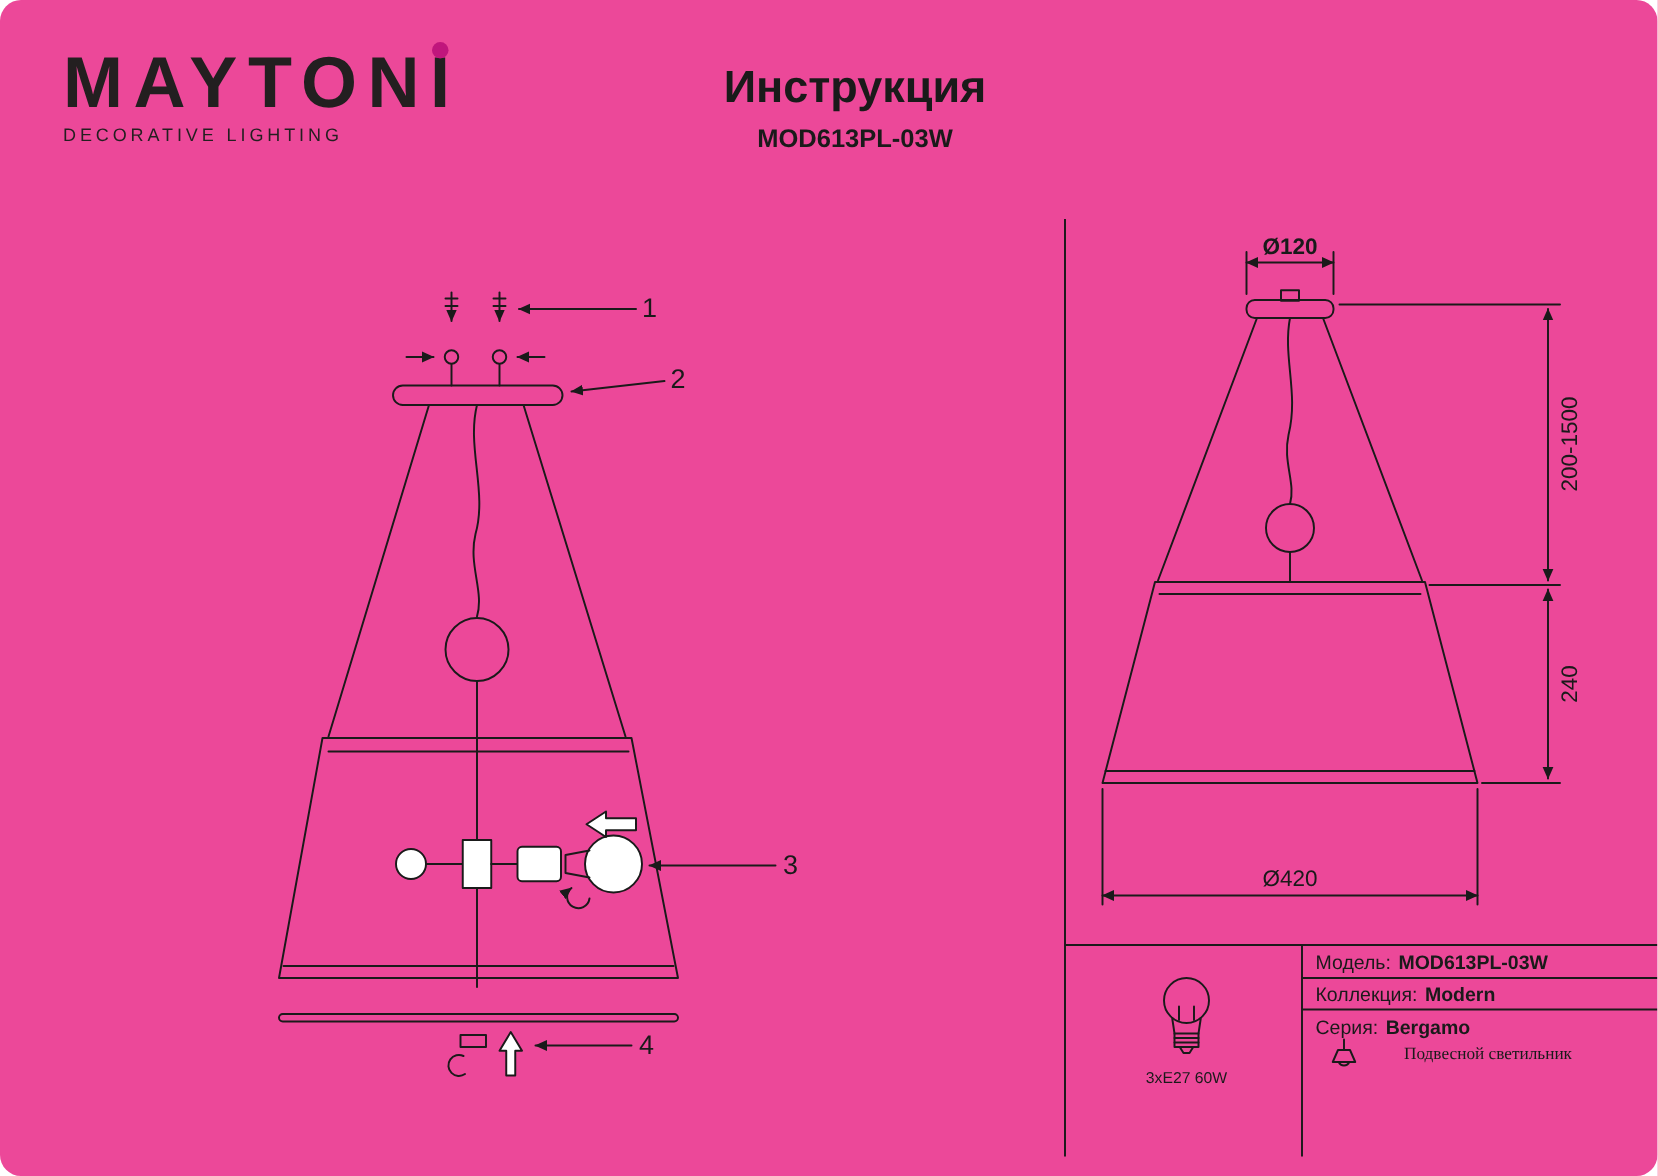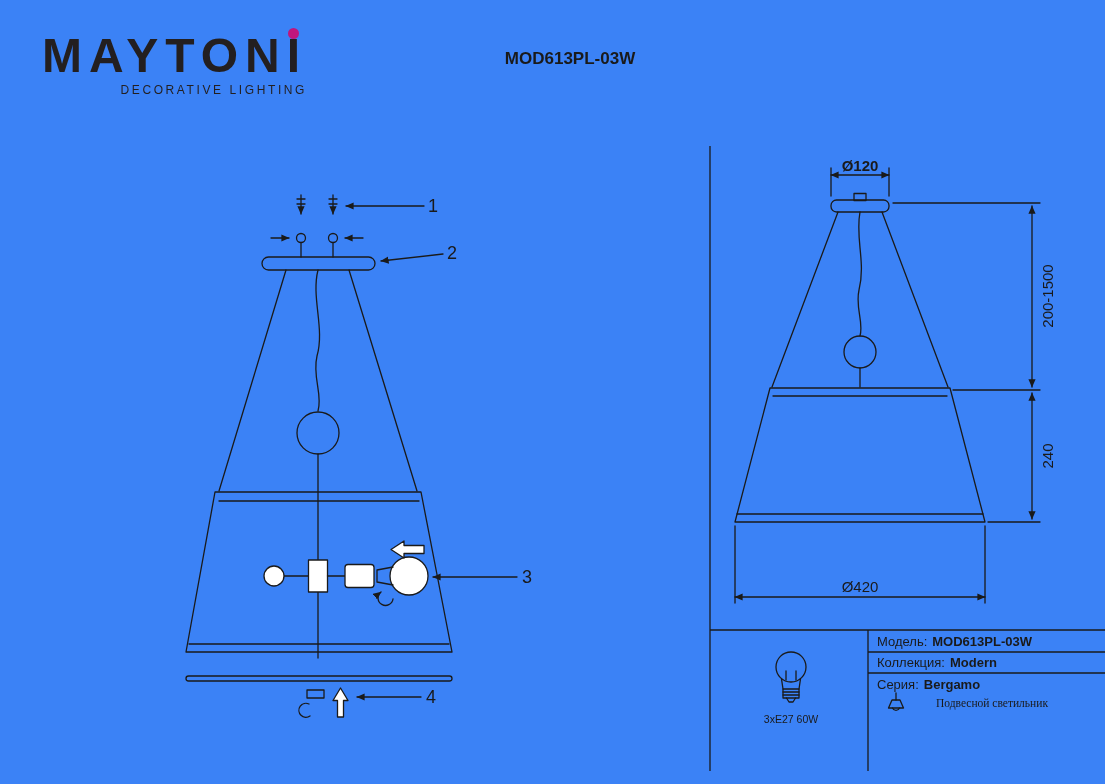--- a/index.html
+++ b/index.html
@@ -1,28 +1,29 @@
 <!DOCTYPE html>
 <html><head>
 <meta charset="utf-8">
 <style>
   html,body { margin:0; padding:0; background:#fff; }
   .page {
-    position:relative; width:1105px; height:784px; background:#3b82f6;
+    position:relative; width:1105px; height:784px; background:#ec4899;
     font-family:"Liberation Sans","DejaVu Sans",sans-serif; color:#1a1a1a;
     overflow:hidden;
+    border-radius:14px;
   }
   .art { position:absolute; left:0; top:0; }
 
   
   .logo-block { position:absolute; left:42px; top:32px; }
   .logo-wrap { position:relative; display:inline-block; }
   .logo-text { font-size:48px; font-weight:bold; letter-spacing:7px; color:#231f20; line-height:1; }
   .logo-dot { position:absolute; width:11px; height:11px; border-radius:50%; right:8px; top:-4px; }
-  .tagline { text-align:right; font-size:12px; letter-spacing:2.6px; margin-top:3px; color:#231f20; }
+  .tagline { font-size:12px; letter-spacing:2.6px; margin-top:3px; color:#231f20; }
 
   .title-block { position:absolute; left:440px; top:42px; width:260px; text-align:center; }
   .title { font-size:30px; font-weight:600; line-height:34px; }
   .model { font-size:17px; font-weight:bold; margin-top:7px; }
 
   
   .lbl { position:absolute; white-space:nowrap; color:#1a1a1a; }
   .c   { transform:translate(-50%,-50%); }
   .ml  { transform:translate(0,-50%); }
   .rot { transform:translate(-50%,-50%) rotate(-90deg); }
@@ -155,20 +156,21 @@
 
   <div class="logo-block">
     <div class="logo-wrap">
       <span class="logo-text">MAYTONI</span>
       <span class="logo-dot" style="background: rgb(192, 22, 124);"></span>
     </div>
     <div class="tagline">DECORATIVE LIGHTING</div>
   </div>
 
   <div class="title-block">
+    <div class="title">Инструкция</div>
     <div class="model">MOD613PL-03W</div>
   </div>
 
   <div class="lbl c callout" style="left:433px; top:206px;">1</div>
   <div class="lbl c callout" style="left:452px; top:253px;">2</div>
   <div class="lbl c callout" style="left:527px; top:577px;">3</div>
   <div class="lbl c callout" style="left:431px; top:697px;">4</div>
 
   <div class="lbl c dim" style="left:860px; top:165px;font-weight:bold;">Ø120</div>
   <div class="lbl rot dim" style="left:1047px; top:296px;">200-1500</div>

